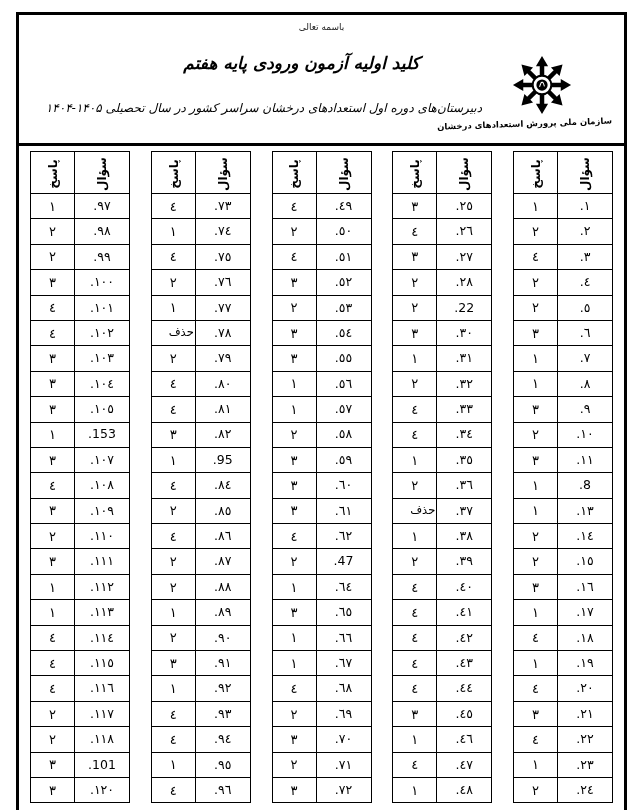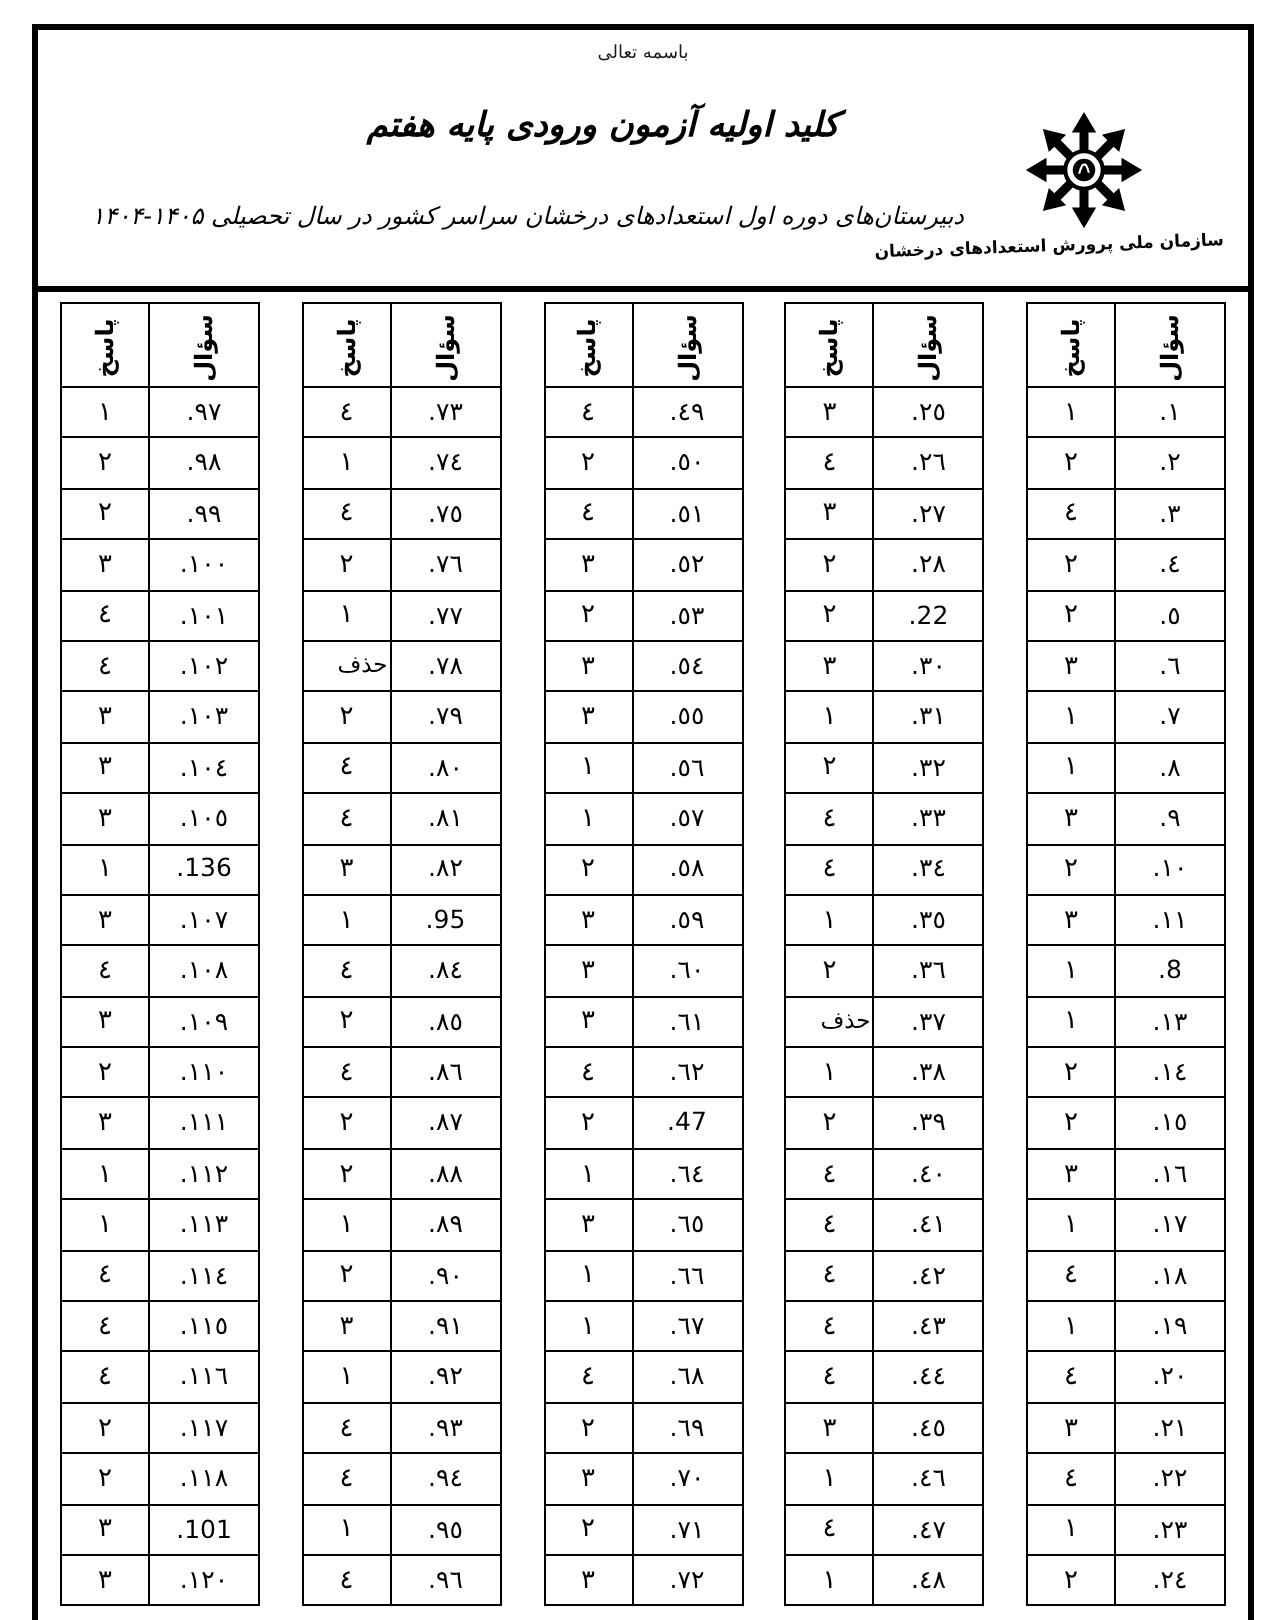--- a/index.html
+++ b/index.html
@@ -544,21 +544,21 @@
             </tr>
             <tr>
               <td class="q">١٠٤.</td>
               <td class="a">٣</td>
             </tr>
             <tr>
               <td class="q">١٠٥.</td>
               <td class="a">٣</td>
             </tr>
             <tr>
-              <td class="q">136.</td>
+              <td class="q">153.</td>
               <td class="a">١</td>
             </tr>
             <tr>
               <td class="q">١٠٧.</td>
               <td class="a">٣</td>
             </tr>
             <tr>
               <td class="q">١٠٨.</td>
               <td class="a">٤</td>
             </tr>

